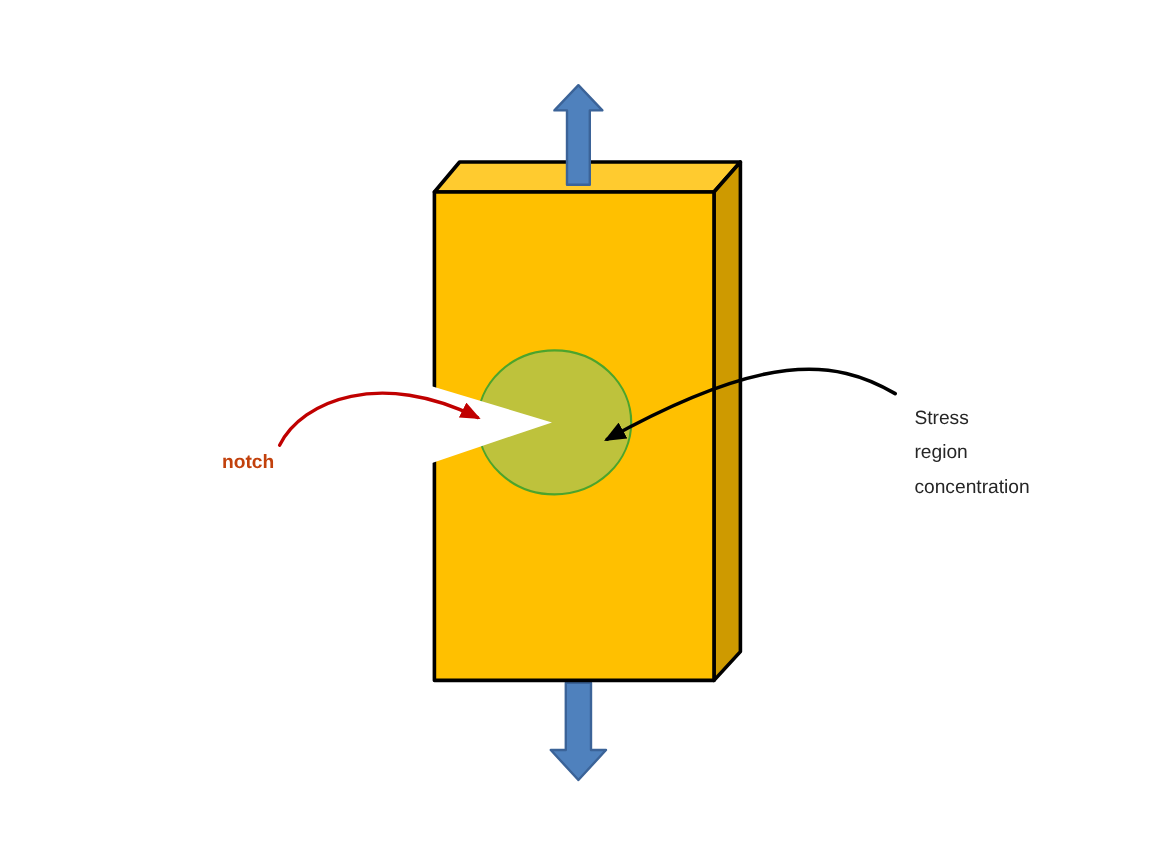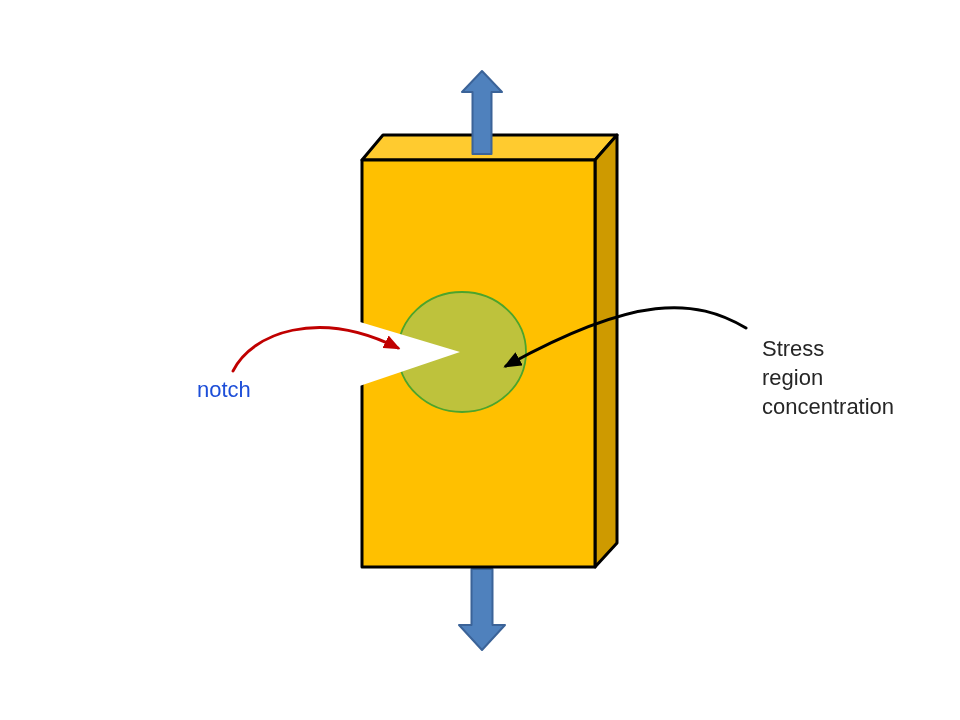--- a/index.html
+++ b/index.html
@@ -15,27 +15,28 @@
     background: #ffffff;
     overflow: hidden;
   }
   .canvas svg {
     position: absolute;
     left: 0;
     top: 0;
   }
   .label {
     position: absolute;
-    font-size: 22px;
+    font-size: 16px;
     white-space: nowrap;
   }
   .notch-label {
-    left: 197px;
+    left: 185px;
     top: 377px;
-    color: #1d4ed8;
+    color: #c2410c;
+    font-weight: bold;
   }
   .stress-label {
     left: 762px;
     top: 334px;
     color: #262626;
     line-height: 29px;
   }
 </style>
 </head>
 <body>

